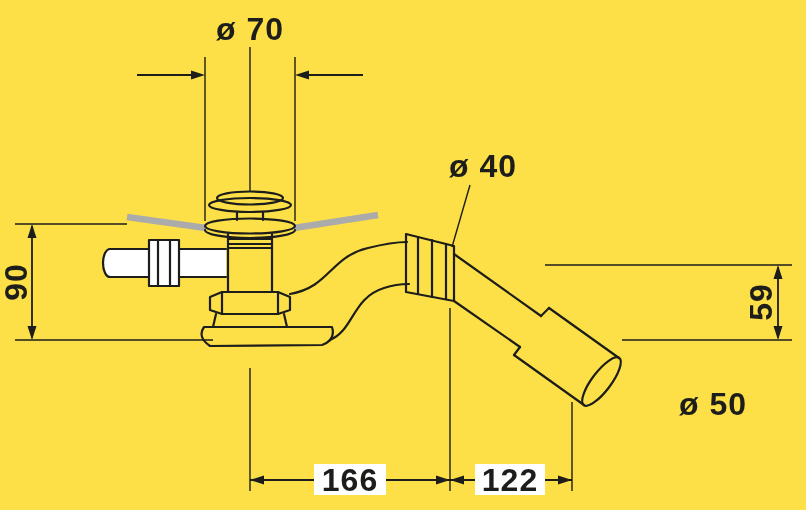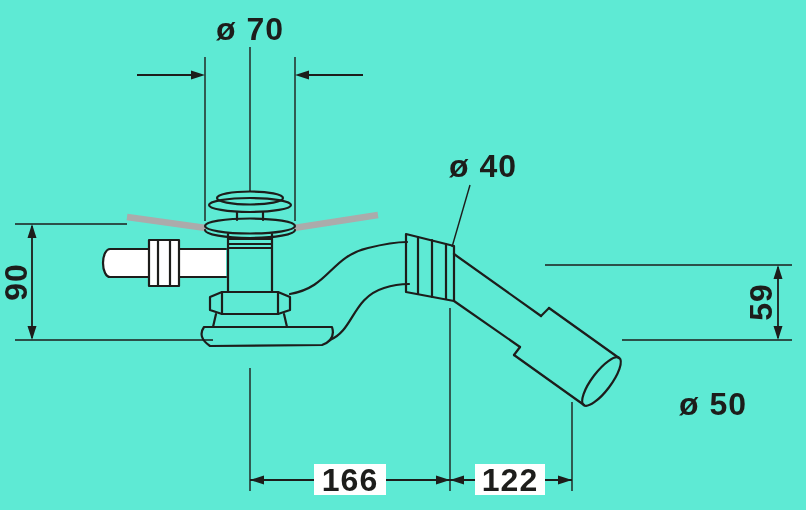--- a/index.html
+++ b/index.html
@@ -1,18 +1,18 @@
 <!DOCTYPE html>
 <html><head>
 <meta charset="utf-8">
 <style>
   *{margin:0;padding:0;box-sizing:border-box;}
   html,body{background:#ffffff;}
   .canvas{
-    position:relative;width:806px;height:510px;background:#5eead4;overflow:hidden;
+    position:relative;width:806px;height:510px;background:#fde047;overflow:hidden;
     font-family:"Liberation Sans","DejaVu Sans",sans-serif;
   }
   .dim-text{font-weight:bold;font-size:32px;fill:#1d1d1b;letter-spacing:1px;
     font-family:"Liberation Sans","DejaVu Sans",sans-serif;}
   .draw{stroke:#1d1d1b;stroke-width:2.2;fill:none;stroke-linecap:round;stroke-linejoin:round;}
   .thin{stroke:#1d1d1b;stroke-width:1.8;fill:none;stroke-linecap:butt;}
   .hair{stroke:#1d1d1b;stroke-width:1.4;fill:none;stroke-linecap:butt;}
   .arrow{fill:#1d1d1b;stroke:none;}
   .tub{stroke:#ababab;stroke-width:6.5;fill:none;stroke-linecap:butt;}
   .wfill{fill:#ffffff;}

